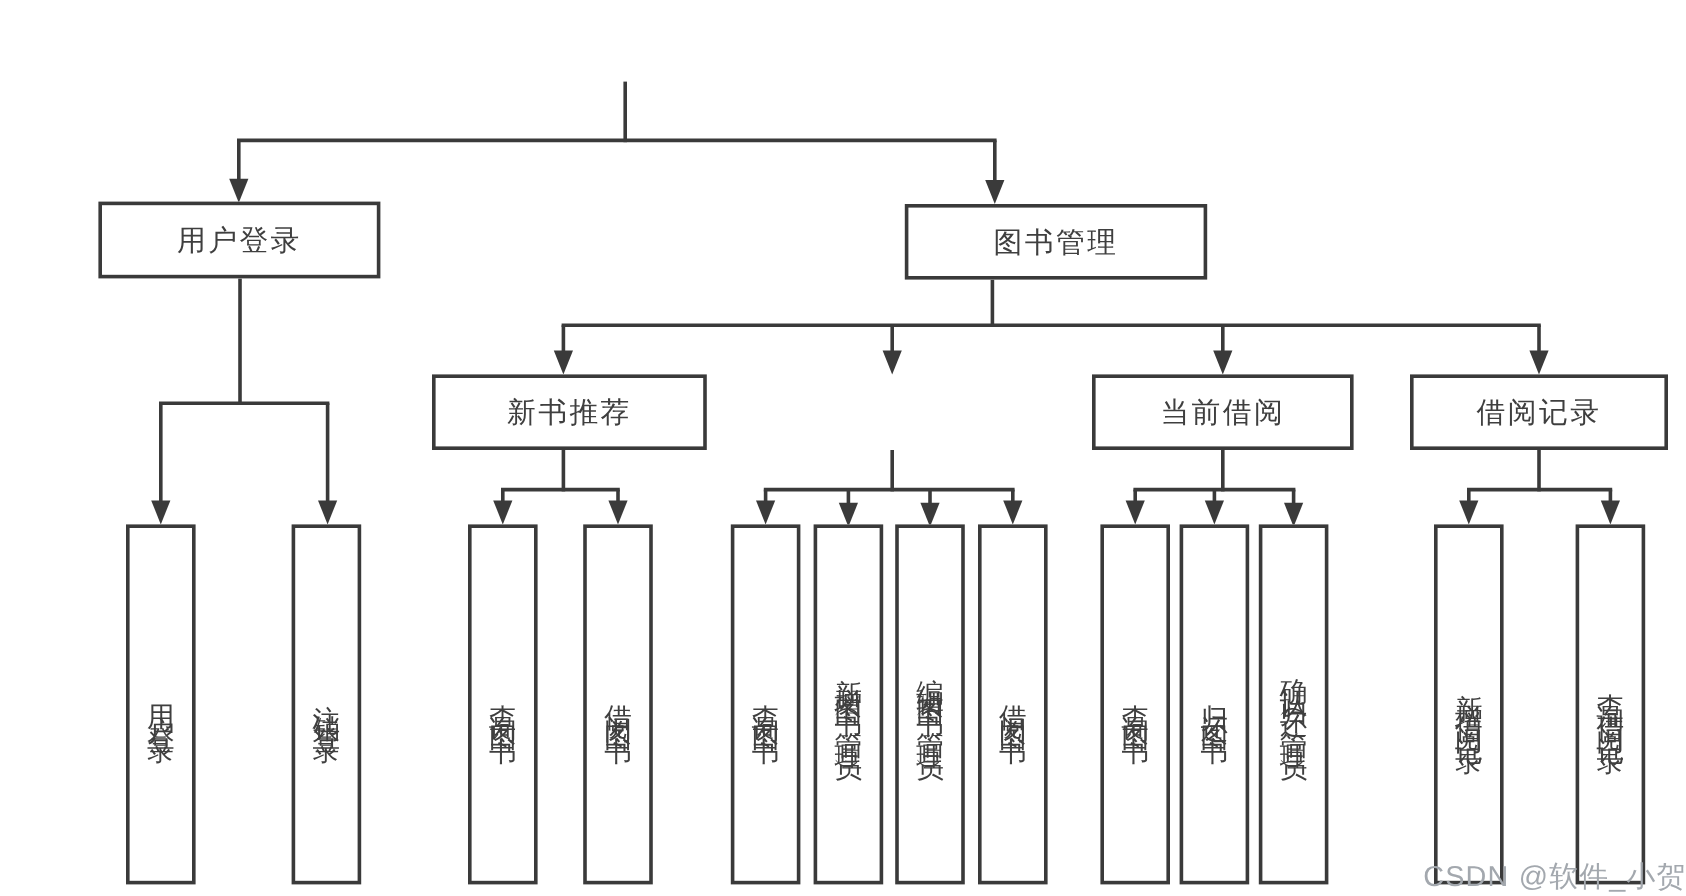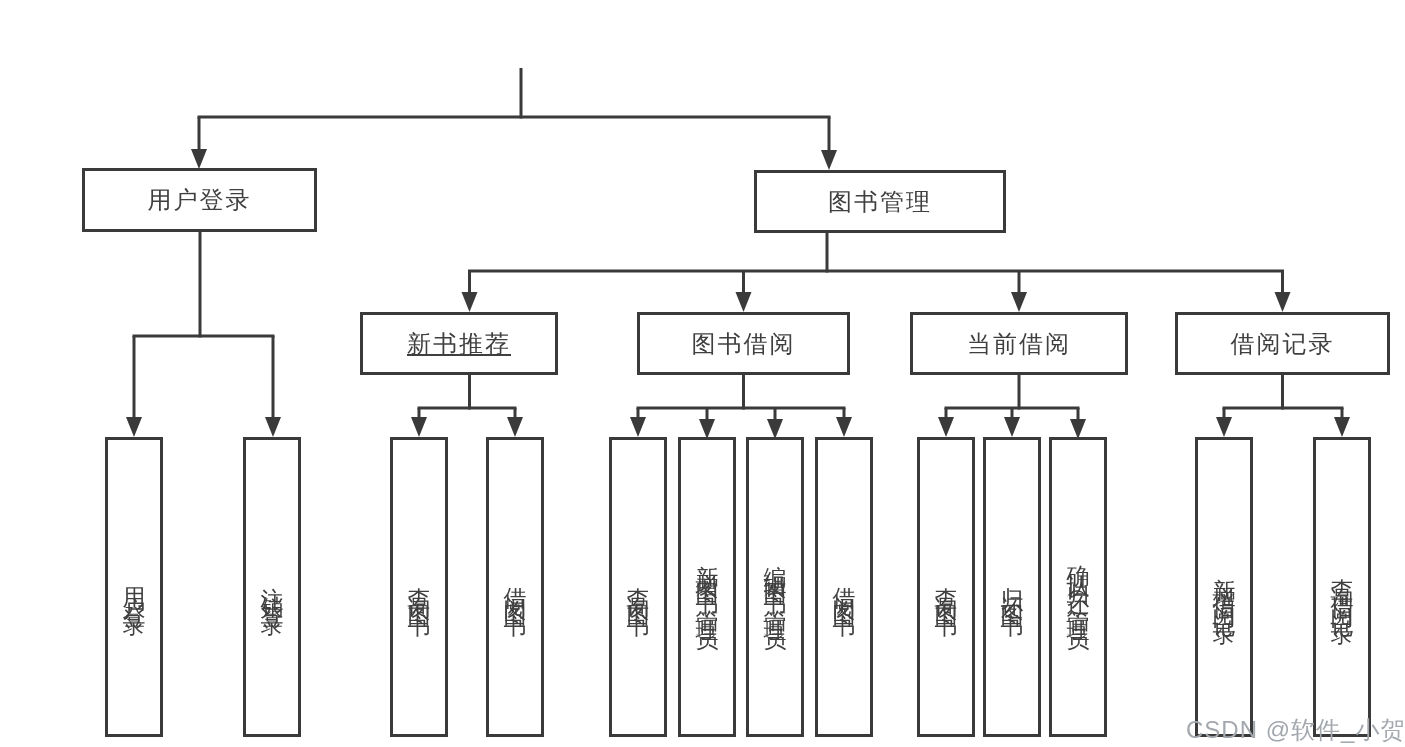--- a/index.html
+++ b/index.html
@@ -42,21 +42,21 @@
     text-orientation: mixed;
     font-size: 23px;
     letter-spacing: 9px;
     line-height: 1;
     white-space: normal;
   }
   
   .n-root  { left: 21px;  top: 13px;  width: 1003px; height: 55px; }
   .n-l2a   { left: 82px;  top: 168px; width: 235px;  height: 64px; }
   .n-l2b   { left: 713px; top: 170px; width: 252px;  height: 63px; margin-left: 41px; }
-  .n-l3a   { left: 360px; top: 312px; width: 198px;  height: 63px; text-decoration: underline; }
+  .n-l3a   { left: 360px; top: 312px; width: 229px;  height: 63px; }
   .n-l3b   { left: 637px; top: 312px; width: 213px;  height: 63px; }
   .n-l3c   { left: 910px; top: 312px; width: 218px;  height: 63px; }
   .n-l3d   { left: 1175px;top: 312px; width: 215px;  height: 63px; }
   .leaf    { top: 437px; width: 58px; height: 300px; }
   .n-g1a { left: 105px; }  .n-g1b { left: 243px; }
   .n-g2a { left: 390px; }  .n-g2b { left: 486px; }
   .n-g3a { left: 609px; }  .n-g3b { left: 678px; }  .n-g3c { left: 746px; }  .n-g3d { left: 815px; }
   .n-g4a { left: 917px; }  .n-g4b { left: 983px; }  .n-g4c { left: 1049px; }
   .n-g5a { left: 1195px; } .n-g5b { left: 1313px; }
   #watermark {
@@ -151,21 +151,20 @@
       <line x1="1342" y1="408" x2="1342" y2="419"></line>
       <polygon points="1334,417 1350,417 1342,437"></polygon>
     </g>
   </svg>
 
 
   <div class="box n-l2a">用户登录</div>
   <div class="box n-l2b">图书管理</div>
 
   <div class="box n-l3a">新书推荐</div>
-  <div class="box n-l3b">图书借阅</div>
   <div class="box n-l3c">当前借阅</div>
   <div class="box n-l3d">借阅记录</div>
 
   <div class="box vbox leaf n-g1a">用户登录</div>
   <div class="box vbox leaf n-g1b">注销登录</div>
 
   <div class="box vbox leaf n-g2a">查询图书</div>
   <div class="box vbox leaf n-g2b">借阅图书</div>
 
   <div class="box vbox leaf n-g3a">查询图书</div>

